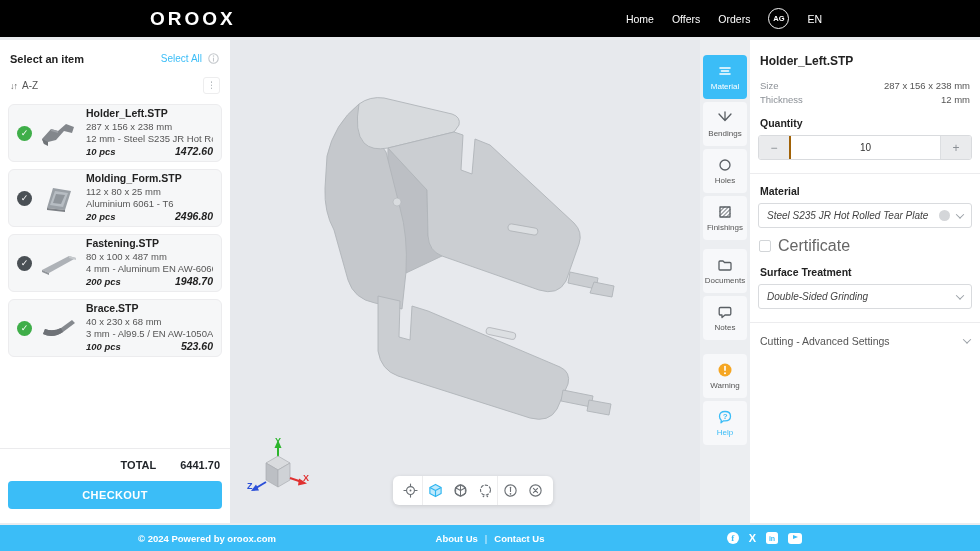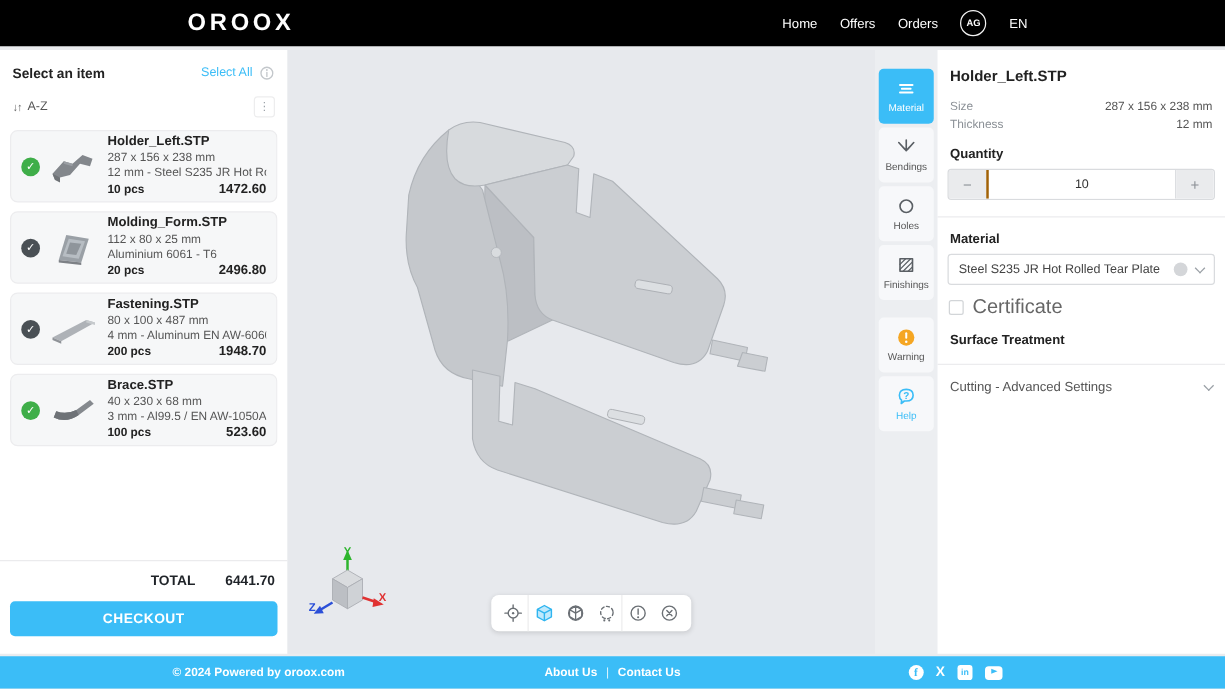--- a/index.html
+++ b/index.html
@@ -39,21 +39,21 @@
   .check { width:15px; height:15px; border-radius:50%; color:#fff; font-size:9px; flex:0 0 15px;
            display:flex; align-items:center; justify-content:center; }
   .check::after { content:"\2713"; }
   .check.green { background:#3fae49; }
   .check.dark  { background:#4a5055; }
   .thumb { width:40px; flex:0 0 40px; }
   .thumb svg { display:block; }
   .item-info { flex:1; min-width:0; line-height:1.3; }
   .item-name { font-weight:bold; font-size:10.5px; color:#222; white-space:nowrap; overflow:hidden; }
   .item-dims, .item-mat { font-size:9.5px; color:#555; white-space:nowrap; overflow:hidden; }
-  .item-bottom { display:flex; justify-content:space-between; align-items:baseline; }
+  .item-bottom { display:flex; justify-content:space-between; align-items:baseline;font-style:italic; }
   .item-qty { font-weight:bold; font-size:9.5px; color:#222; }
   .item-price { font-weight:bold; font-size:10.5px; color:#222; }
   .upload-box { margin:8px 0; border:1.5px dashed #d6d9dc; border-radius:6px; height:31px; flex:0 0 31px;
                 display:flex; align-items:center; justify-content:center; gap:7px;
                 color:#3bbdf7; font-weight:bold; font-size:10.5px; cursor:pointer; background:#fff; }
   .sb-divider { border-top:1px solid #ebebed; margin:0 -8px; }
   .totals { display:flex; justify-content:flex-end; gap:24px; font-weight:bold; font-size:11px;
             color:#1f2328; padding:10px 2px; }
   .checkout { flex:0 0 28px; height:28px; margin-bottom:14px; background:#3bbdf7; border:none; border-radius:4px;
               color:#fff; font-weight:bold; font-size:11px; letter-spacing:.4px; cursor:pointer;
@@ -89,21 +89,21 @@
   .d-label { color:#8b9096; font-size:9.5px; }
   .d-val { color:#555; font-size:9.5px; }
   .d-sec { font-weight:bold; font-size:10.5px; color:#222; margin-top:11px; padding:0 2px; }
   .stepper { display:flex; height:25px; border:1px solid #d9dbde; border-radius:3px; overflow:hidden; margin-top:6px; }
   .step-btn { width:30px; background:#eaebed; border:none; color:#8b9096; font-size:12px; cursor:pointer;
               font-family:"Liberation Sans",sans-serif; }
   .step-val { flex:1; background:#fff; border-left:2px solid #a16207; border-right:1px solid #dcdee1;
               display:flex; align-items:center; justify-content:center; font-size:10px; color:#333; }
   .d-divider { border-top:1px solid #ececee; margin:13px -8px 0; }
   .select { height:25px; border:1px solid #d9dbde; border-radius:3px; background:#fff; margin-top:6px;
-            display:flex; align-items:center; padding:0 8px; cursor:pointer; }
+            display:flex; align-items:center; padding:0 8px; cursor:pointer;font-style:italic; }
   .sel-text { flex:1; font-size:10px; color:#444; white-space:nowrap; overflow:hidden; }
   .sel-icons { display:flex; align-items:center; gap:7px; }
   .gray-dot { width:11px; height:11px; border-radius:50%; background:#d4d6d9; }
   .chev { width:6px; height:6px; border-right:1.4px solid #9aa0a6; border-bottom:1.4px solid #9aa0a6;
           transform:rotate(45deg) translate(-1px,-1px); }
   .cert-row { display:flex; align-items:center; gap:7px; margin-top:9px; padding:0 1px; color:#666;
               font-size:16px; cursor:pointer; }
   .cbox { width:12px; height:12px; border:1px solid #d2d5d8; border-radius:2px; background:#fff; }
   .adv-row { display:flex; justify-content:space-between; align-items:center; padding:12px 2px;
              font-size:10.5px; color:#555; cursor:pointer; }
@@ -376,20 +376,40 @@
           <div class="tab">
             <span class="tab-ic">
               <svg width="16" height="16" viewBox="0 0 16 16" fill="none" stroke="currentColor" stroke-width="1.3" stroke-linecap="round" stroke-linejoin="round">
                 <rect x="3" y="3" width="10" height="10"></rect>
                 <path d="M3,7.5 L7.5,3 M3,11.5 L11.5,3 M5.5,13 L13,5.5 M9.5,13 L13,9.5" stroke-width="1"></path>
               </svg>
             </span>
             <span class="tab-label">Finishings</span>
           </div>
         </div>
+      <div class="tab-group g2">
+
+          <div class="tab">
+            <span class="tab-ic">
+              <svg width="16" height="16" viewBox="0 0 16 16" fill="none" stroke="currentColor" stroke-width="1.3" stroke-linecap="round" stroke-linejoin="round">
+                <path d="M2,5 Q2,4 3,4 L6,4 L7.5,5.5 L13,5.5 Q14,5.5 14,6.5 L14,12 Q14,13 13,13 L3,13 Q2,13 2,12 Z"></path>
+              </svg>
+            </span>
+            <span class="tab-label">Documents</span>
+          </div>
+
+          <div class="tab">
+            <span class="tab-ic">
+              <svg width="16" height="16" viewBox="0 0 16 16" fill="none" stroke="currentColor" stroke-width="1.3" stroke-linecap="round" stroke-linejoin="round">
+                <path d="M3.5,3.5 H12.5 Q13.8,3.5 13.8,4.8 V9.7 Q13.8,11 12.5,11 H8 L5,13.5 V11 H3.5 Q2.2,11 2.2,9.7 V4.8 Q2.2,3.5 3.5,3.5 Z"></path>
+              </svg>
+            </span>
+            <span class="tab-label">Notes</span>
+          </div>
+        </div>
       <div class="tab-group g3">
 
           <div class="tab accent-orange">
             <span class="tab-ic">
               <svg width="16" height="16" viewBox="0 0 16 16">
                 <circle cx="8" cy="8" r="6.5" fill="#f5a623"></circle>
                 <rect x="7.2" y="3.8" width="1.6" height="5.2" rx="0.8" fill="#fff"></rect>
                 <circle cx="8" cy="11.3" r="1" fill="#fff"></circle>
               </svg>
             </span>
@@ -431,20 +451,26 @@
         <span class="sel-icons">
           <span class="gray-dot"></span>
           <span class="chev"></span>
         </span>
       </div>
       <label class="cert-row">
         <span class="cbox"></span>
         <span>Certificate</span>
       </label>
       <div class="d-sec">Surface Treatment</div>
+      <div class="select">
+        <span class="sel-text">Double-Sided Grinding</span>
+        <span class="sel-icons">
+            <span class="chev"></span>
+          </span>
+      </div>
       <div class="d-divider"></div>
       <div class="adv-row">
         <span>Cutting - Advanced Settings</span>
         <span class="chev"></span>
       </div>
     </div>
   </div>
 
   <div class="footer">
     <span class="f-copy">© 2024 Powered by oroox.com</span>

